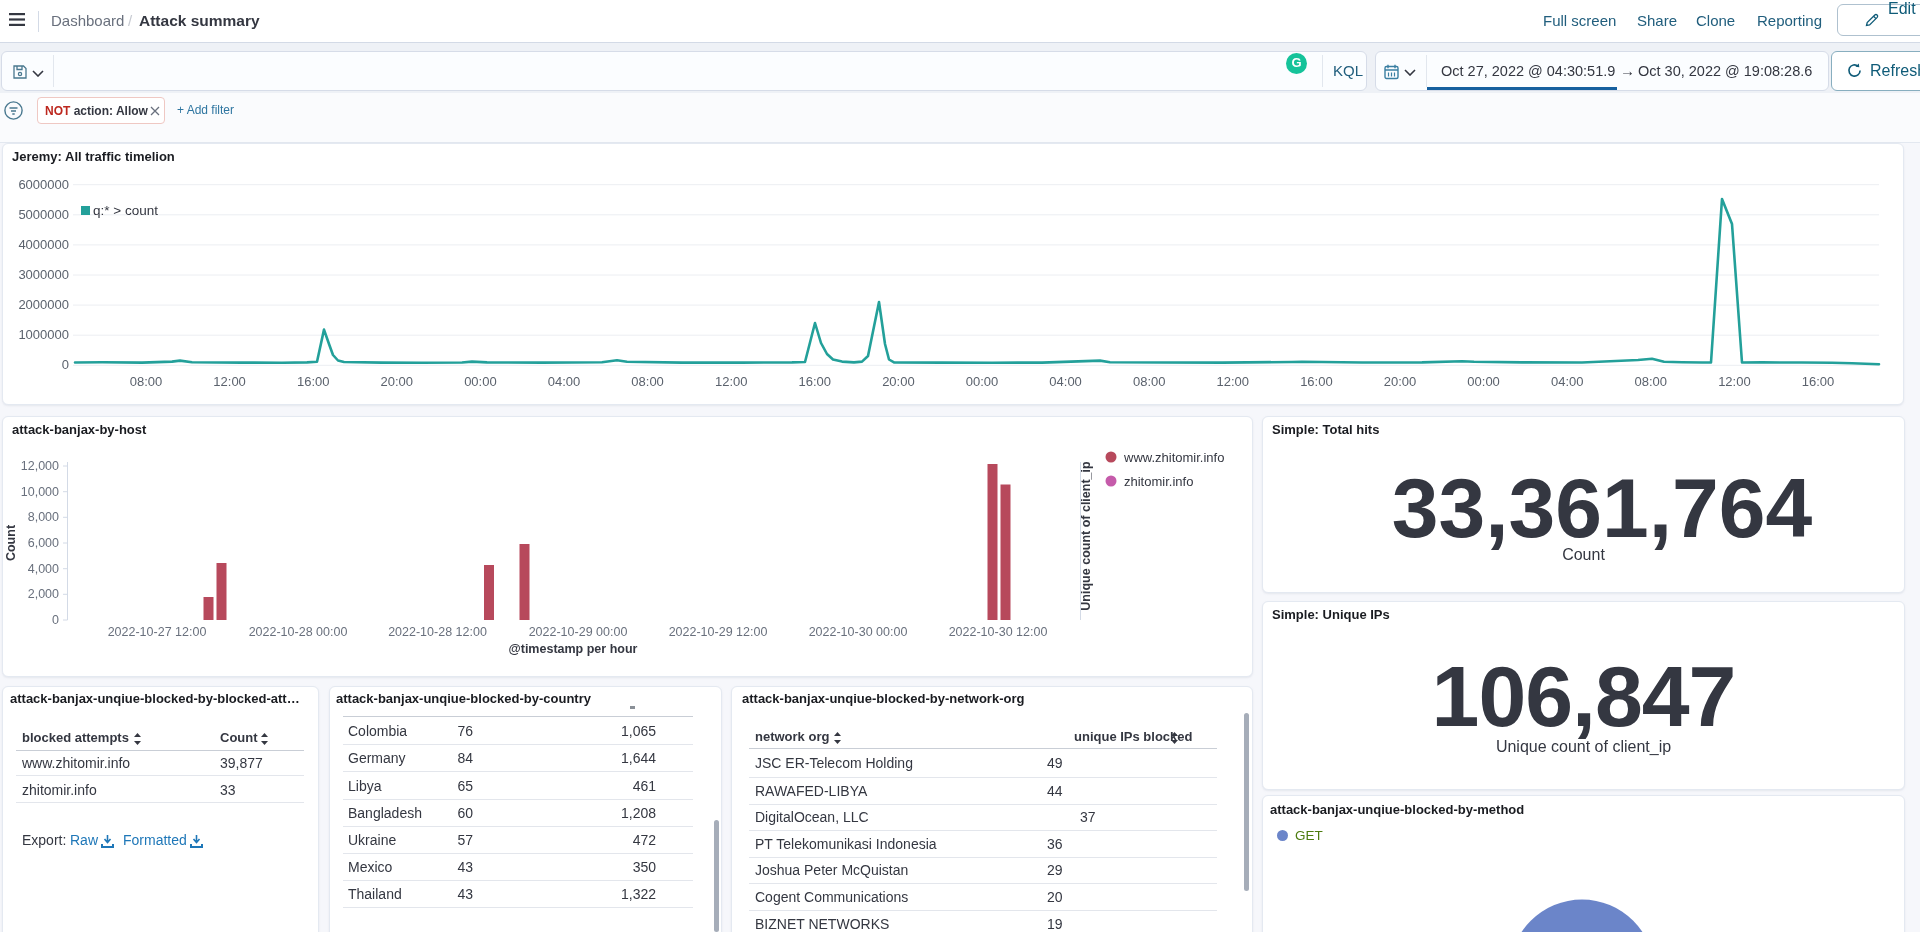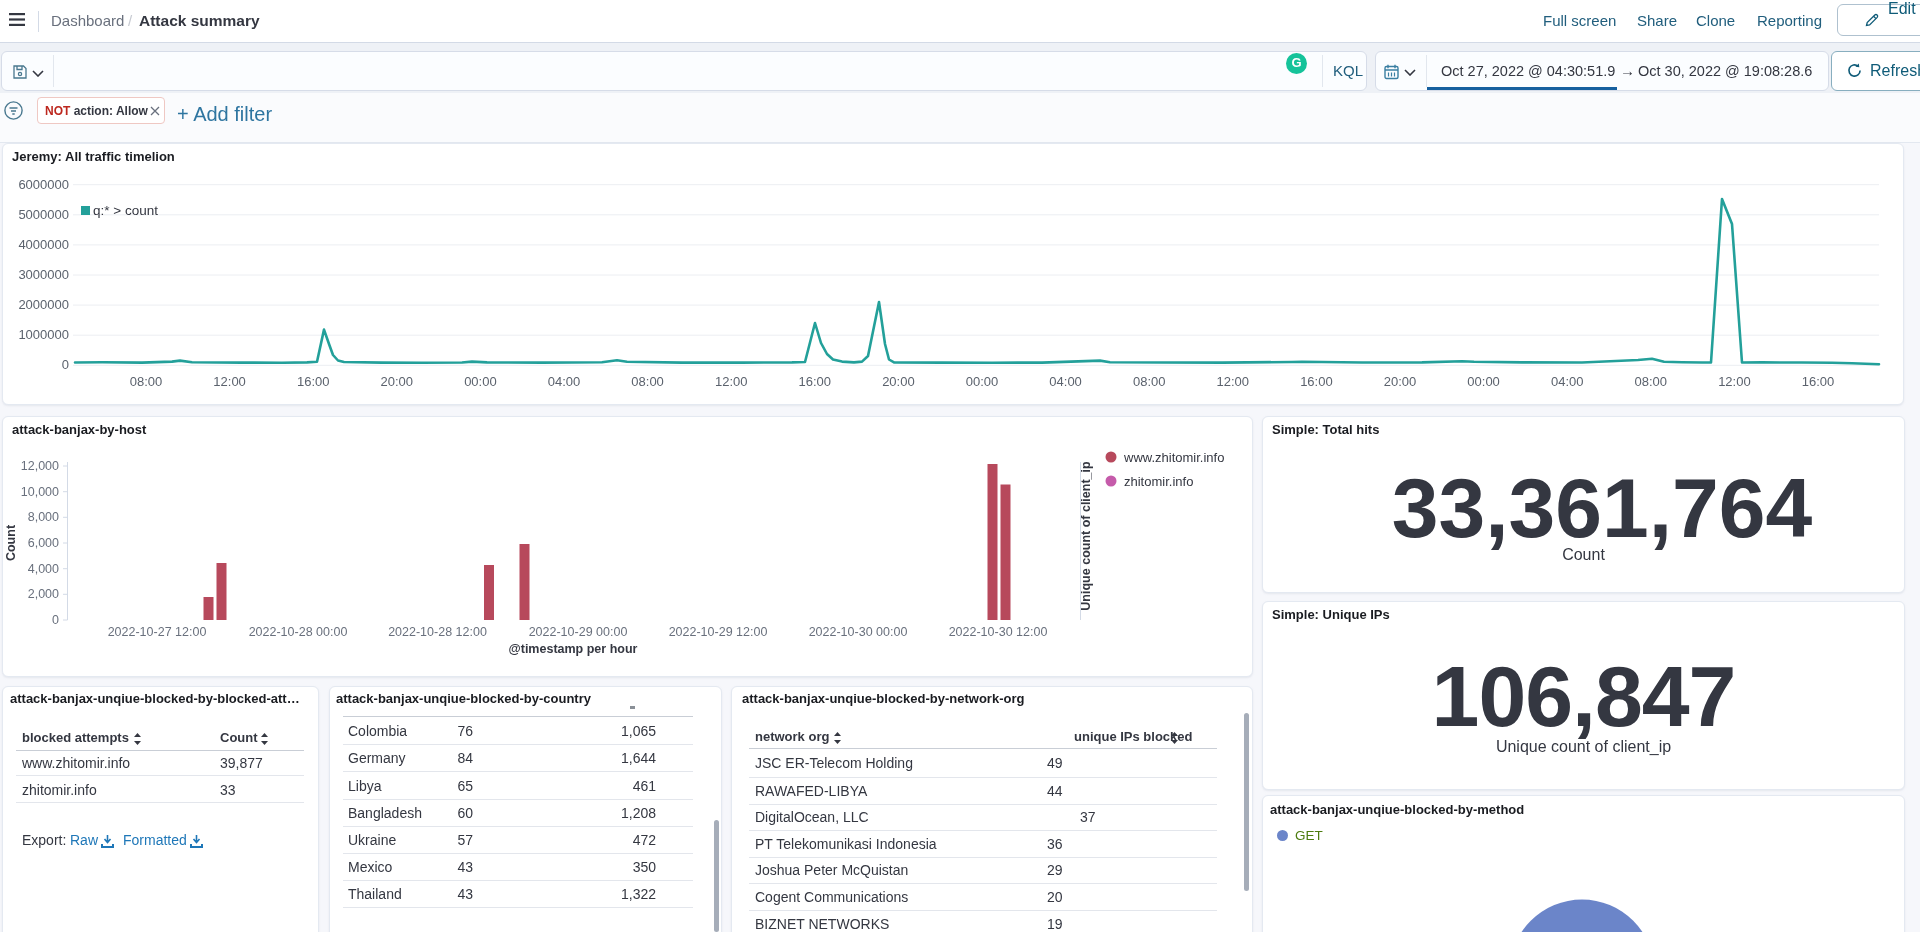--- a/index.html
+++ b/index.html
@@ -92,21 +92,21 @@
   <div id="frow"></div>
   <svg class="abs" style="left:4px;top:101px;" width="19" height="19" viewBox="0 0 19 19" fill="none" stroke="#49788f" stroke-width="1.4">
     <circle cx="9.5" cy="9.5" r="8.6"></circle>
     <path d="M5.5 7 h8 M7 10 h5 M8.3 13 h2.4"></path>
   </svg>
   <div class="abs" style="left:37px;top:97px;width:128px;height:27px;background:#fff;border:1px solid #efc8c3;border-radius:4px;"></div>
   <div class="abs" style="left:45px;top:104px;font-size:12px;font-weight:700;color:#bd271e;">NOT<span style="color:#343741;font-weight:600;"> action: Allow</span></div>
   <svg class="abs" style="left:150px;top:106px;" width="10" height="10" viewBox="0 0 10 10" stroke="#69707d" stroke-width="1.3">
     <path d="M1 1 L9 9 M9 1 L1 9"></path>
   </svg>
-  <div class="abs" style="left:177px;top:103px;font-size:20px;color:#2e75a0;">+ Add filter</div>
+  <div class="abs" style="left:177px;top:103px;font-size:12px;color:#2e75a0;">+ Add filter</div>
 
   <div class="panel" style="left:2px;top:143px;width:1902px;height:262px;"></div>
   <div class="ptitle" style="left:12px;top:149px;">Jeremy: All traffic timelion</div>
   <svg class="abs" style="left:2px;top:143px;" width="1902" height="262" viewBox="0 0 1902 262">
 
     <g stroke="#eceef2" stroke-width="1">
       <line x1="71" y1="41.7" x2="1877" y2="41.7"></line>
       <line x1="71" y1="71.8" x2="1877" y2="71.8"></line>
       <line x1="71" y1="101.9" x2="1877" y2="101.9"></line>
       <line x1="71" y1="132" x2="1877" y2="132"></line>

